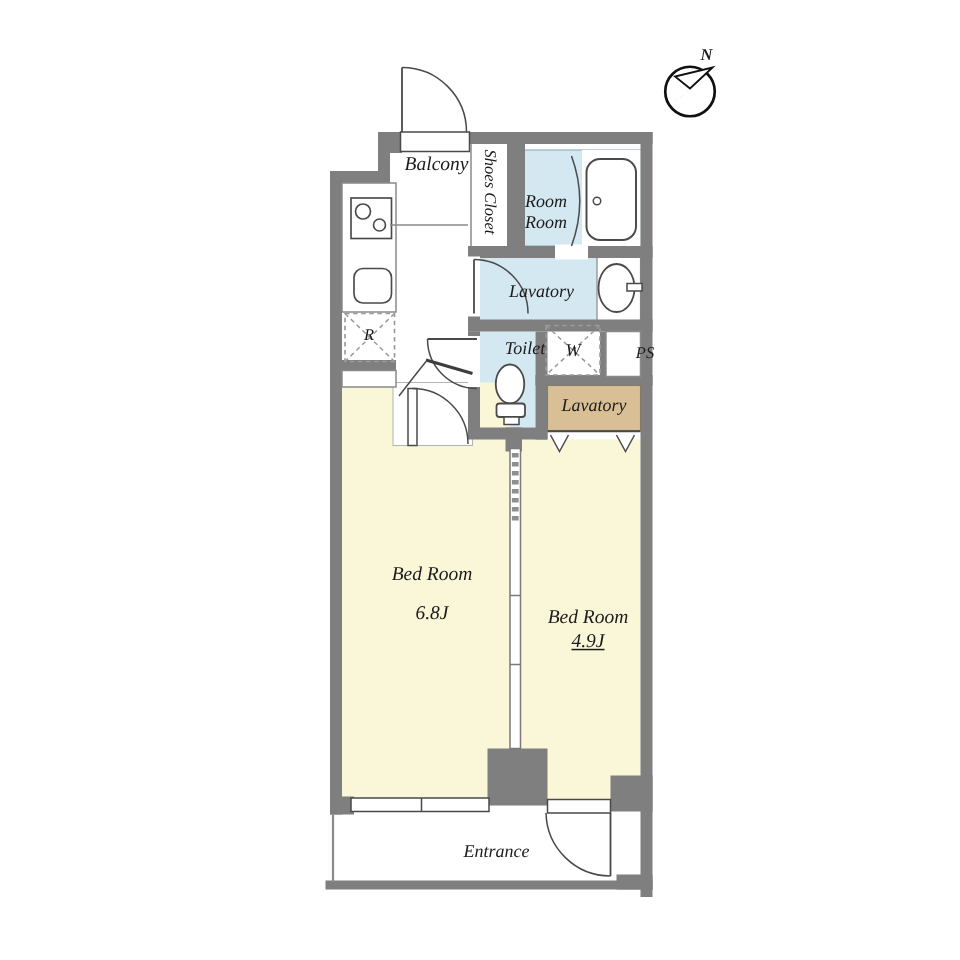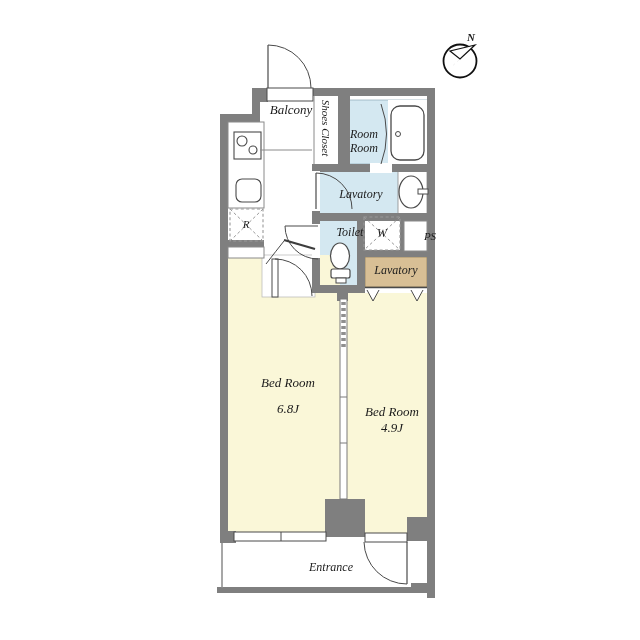--- a/index.html
+++ b/index.html
@@ -192,19 +192,19 @@
 <div class="label s11" style="left:430px;top:236px;">PS</div>
 
 <div class="label s12" style="left:396px;top:271px;">Lavatory</div>
 
 <div class="label s11" style="left:246px;top:224px;">R</div>
 
 <div class="label s13" style="left:288px;top:383px;">Bed Room</div>
 <div class="label s13" style="left:288px;top:399px;margin-top:10px;">6.8J</div>
 
 <div class="label s13" style="left:392px;top:412px;">Bed Room</div>
-<div class="label s13" style="left:392px;top:428px;">4.9J</div>
+<div class="label s13" style="left:392px;top:428px;text-decoration:underline;">4.9J</div>
 
 <div class="label s12" style="left:331px;top:568px;">Entrance</div>
 
 <div class="label s11" style="left:471px;top:37px;font-weight:bold;">N</div>
 
 </div>
 
 </body></html>

